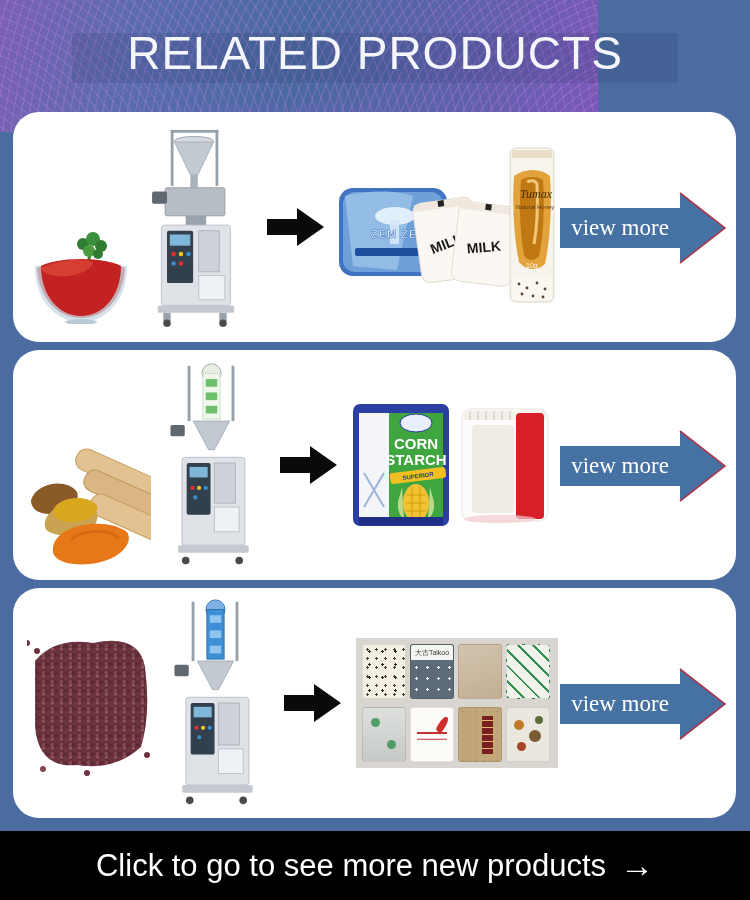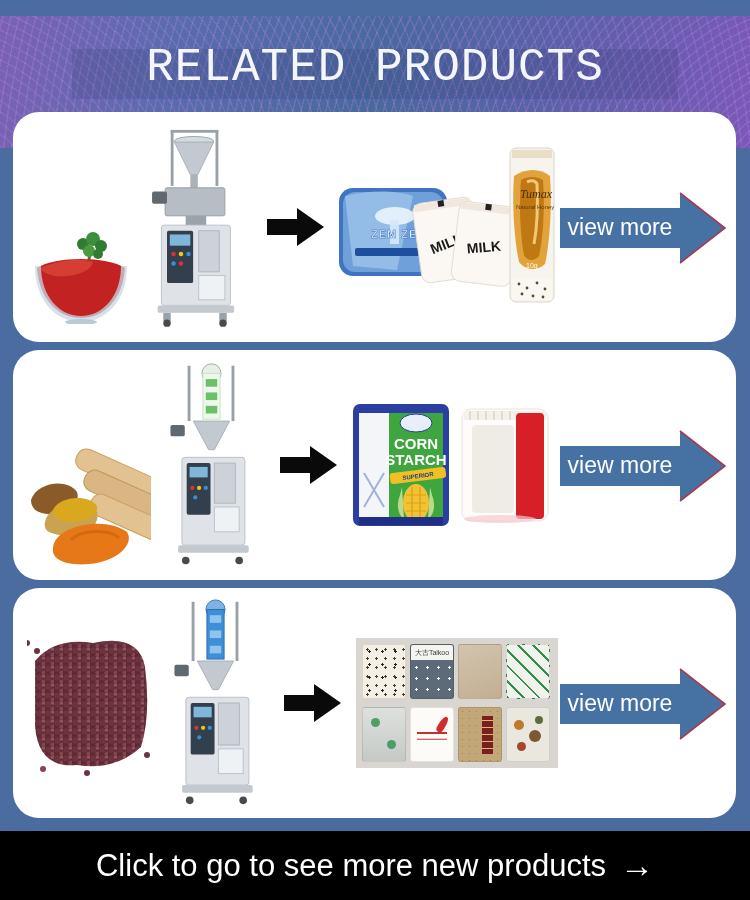--- a/index.html
+++ b/index.html
@@ -1,25 +1,25 @@
 <!DOCTYPE html>
 <html><head>
 <meta charset="utf-8">
 <style>
   html,body{margin:0;padding:0;}
   .page{position:relative;width:750px;height:900px;overflow:hidden;
         background:#4A6CA0;font-family:"Liberation Sans",sans-serif;}
 
   
-  .header{position:absolute;left:0;top:16px;width:750px;height:132px;
+  .header{position:absolute;left:0;top:0;width:598px;height:132px;
     background:
       radial-gradient(ellipse 320px 70px at 50% 112%, rgba(150,90,210,.55), transparent 70%),
       repeating-radial-gradient(circle at 112% 165%, rgba(222,142,255,.20) 0 1.5px, transparent 1.5px 8px),
       repeating-radial-gradient(circle at -12% 175%, rgba(222,142,255,.17) 0 1.5px, transparent 1.5px 9px),
-      linear-gradient(100deg,#7A61B4 0%,#5A6CAE 22%,#48699E 50%,#5F60AB 78%,#7A59B8 100%); font-family: Liberation Mono, monospace;}
+      linear-gradient(100deg,#7A61B4 0%,#5A6CAE 22%,#48699E 50%,#5F60AB 78%,#7A59B8 100%);}
   .title-band{position:absolute;left:72px;top:33px;width:606px;height:50px;
       background:rgba(38,48,92,.16);}
   .section-title{position:absolute;left:0;top:26px;width:750px;text-align:center;
       color:#F4F6FB;font-size:46px;font-weight:500;letter-spacing:1px;}
 
   
   .card{position:absolute;left:13px;width:723px;height:230px;background:#fff;
         border-radius:26px;display:flex;align-items:center;}
   .card1{top:112px;} .card2{top:350px;} .card3{top:588px;height:230px;}
 
@@ -66,21 +66,21 @@
   .s7{background-color:#C2A879;background-image:radial-gradient(rgba(90,60,30,.35) .8px,transparent 1px);background-size:7px 7px;}
   .s7 .label{position:absolute;right:8px;top:8px;width:11px;height:38px;background:#7A1F1F;
       background-image:linear-gradient(rgba(240,200,120,.9) 1px,transparent 1px);background-size:100% 7px;background-position:0 4px;}
   .s8{background:#E9E7DE;}
   .s8 .bitA,.s8 .bitB,.s8 .bitC,.s8 .bitD{position:absolute;border-radius:50%;}
   .s8 .bitA{left:7px;top:12px;width:10px;height:10px;background:#C07A2A;}
   .s8 .bitB{left:22px;top:22px;width:12px;height:12px;background:#7A5A32;}
   .s8 .bitC{left:10px;top:34px;width:9px;height:9px;background:#A8452A;}
   .s8 .bitD{left:28px;top:8px;width:8px;height:8px;background:#5E6E3A;}
 
-  .view-more{margin-left:auto;margin-right:6px;width:172px;height:80px;flex:none;cursor:pointer;}
+  .view-more{margin-left:auto;margin-right:6px;width:172px;height:80px;flex:none;cursor:pointer;font-family:Liberation Serif, serif;}
 
   
   .footer{position:absolute;left:0;top:831px;width:750px;height:69px;background:#000;
       display:flex;align-items:center;justify-content:center;gap:14px;cursor:pointer;}
   .footer .txt{color:#fff;font-size:31px;}
   .footer .arw{color:#fff;font-size:34px;}
   svg{display:block;width:100%;height:100%;}
 </style>
 </head>
 <body>

